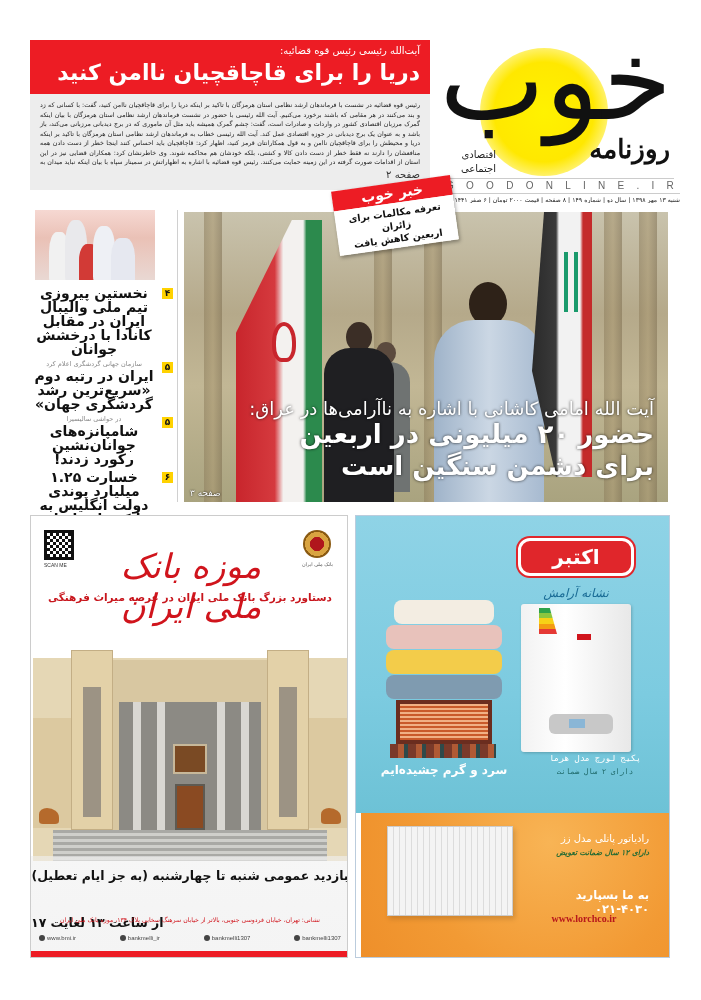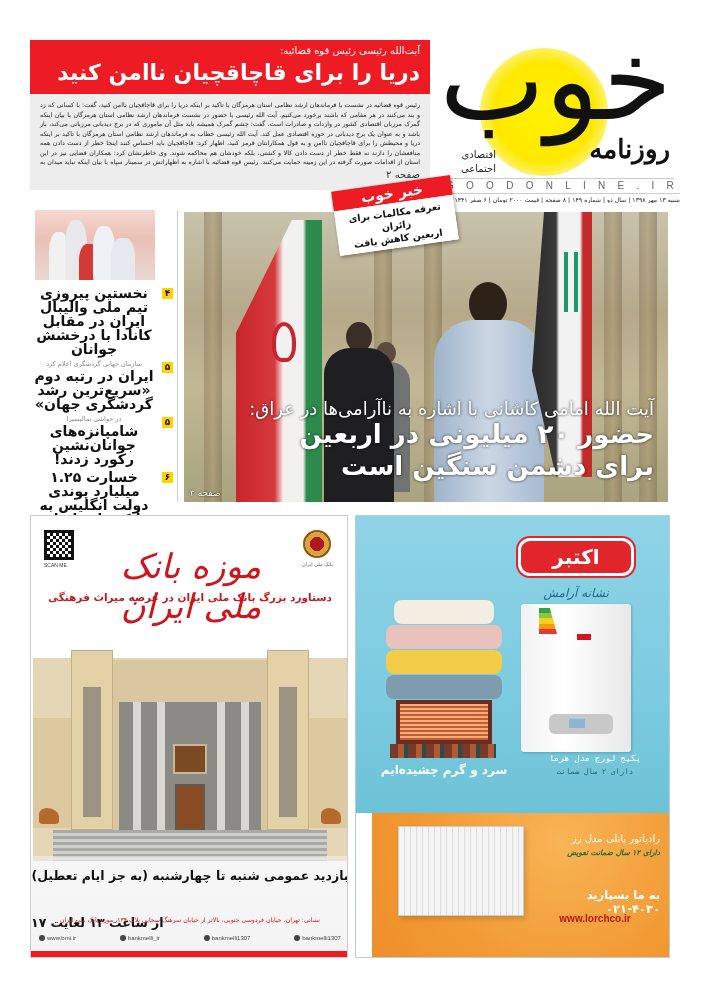--- a/index.html
+++ b/index.html
@@ -122,27 +122,27 @@
   .boiler { position: absolute; left: 165px; top: 88px; width: 110px; height: 148px; background: linear-gradient(90deg, #f2f2f2, #ffffff 40%, #e8e8e8); border-radius: 3px; box-shadow: 1px 1px 3px rgba(0,0,0,.2); }
   .energy { position: absolute; left: 18px; top: 4px; width: 18px; height: 26px;
             background: linear-gradient(180deg, #2ea34a 0 20%, #8cc63f 20% 40%, #f7d117 40% 60%, #f39c12 60% 80%, #e53935 80% 100%);
             clip-path: polygon(0 0, 60% 0, 100% 100%, 0 100%); }
   .boiler-badge { position: absolute; left: 56px; top: 30px; width: 14px; height: 6px; background: #d0141c; }
   .boiler-panel { position: absolute; left: 28px; top: 110px; width: 64px; height: 20px; background: #c8c8c8; border-radius: 6px; }
   .boiler-screen { position: absolute; left: 20px; top: 5px; width: 16px; height: 9px; background: #8ab6d6; }
   .lorch-tagline { position: absolute; left: 18px; top: 247px; width: 140px; text-align: center; direction: rtl; color: #fff; font-size: 12px; font-weight: bold; }
   .lorch-pkg { position: absolute; left: 184px; top: 237px; width: 110px; text-align: center; direction: rtl; color: #fff; font-size: 8.5px; line-height: 13px; font-family: Liberation Mono, monospace; }
   .lorch-pkg .warranty { color: #1f6a6a; font-size: 7.5px; }
-  .lorch-bottom { position: absolute; left: 16px; top: 297px; width: 315px; height: 146px; background: radial-gradient(circle at 60% 20%, #f8b455 0%, #f29a34 60%, #ee8f2a 100%); padding-left: 25px; }
+  .lorch-bottom { position: absolute; left: 5px; top: 297px; width: 315px; height: 146px; background: radial-gradient(circle at 60% 20%, #f8b455 0%, #f29a34 60%, #ee8f2a 100%); padding-left: 25px; }
   .radiator { position: absolute; left: 26px; top: 13px; width: 126px; height: 90px;
               background: repeating-linear-gradient(90deg, #f4f4f4 0 5px, #dcdcdc 5px 6px); border: 1px solid #ccc; box-shadow: 2px 3px 5px rgba(0,0,0,.15); }
   .rad-title { position: absolute; left: 170px; top: 20px; width: 118px; direction: rtl; text-align: right; color: #fff; font-size: 10px; }
   .rad-warranty { position: absolute; left: 170px; top: 35px; width: 118px; direction: rtl; text-align: right; color: #256b33; font-size: 7.5px; font-weight: bold; font-style: italic; }
   .rad-phone { position: absolute; left: 158px; top: 75px; width: 130px; direction: rtl; text-align: right; color: #fff; font-size: 11.5px; font-weight: bold; }
-  .rad-url { position: absolute; left: 158px; top: 100px; width: 130px; text-align: center; color: #b8181c; font-family: Liberation Sans, sans-serif; font-size: 10px; font-weight: bold; }
+  .rad-url { position: absolute; left: 158px; top: 100px; width: 130px; text-align: center; color: #b8181c; font-family: Liberation Serif, serif; font-size: 10px; font-weight: bold; }
 </style>
 </head>
 <body>
 
 <div class="masthead">
   <div class="sun"></div>
   <div class="logo-word rtl">خوب</div>
   <div class="logo-sub rtl">روزنامه</div>
   <div class="logo-tag rtl">
     <div>اقتصادی</div>

